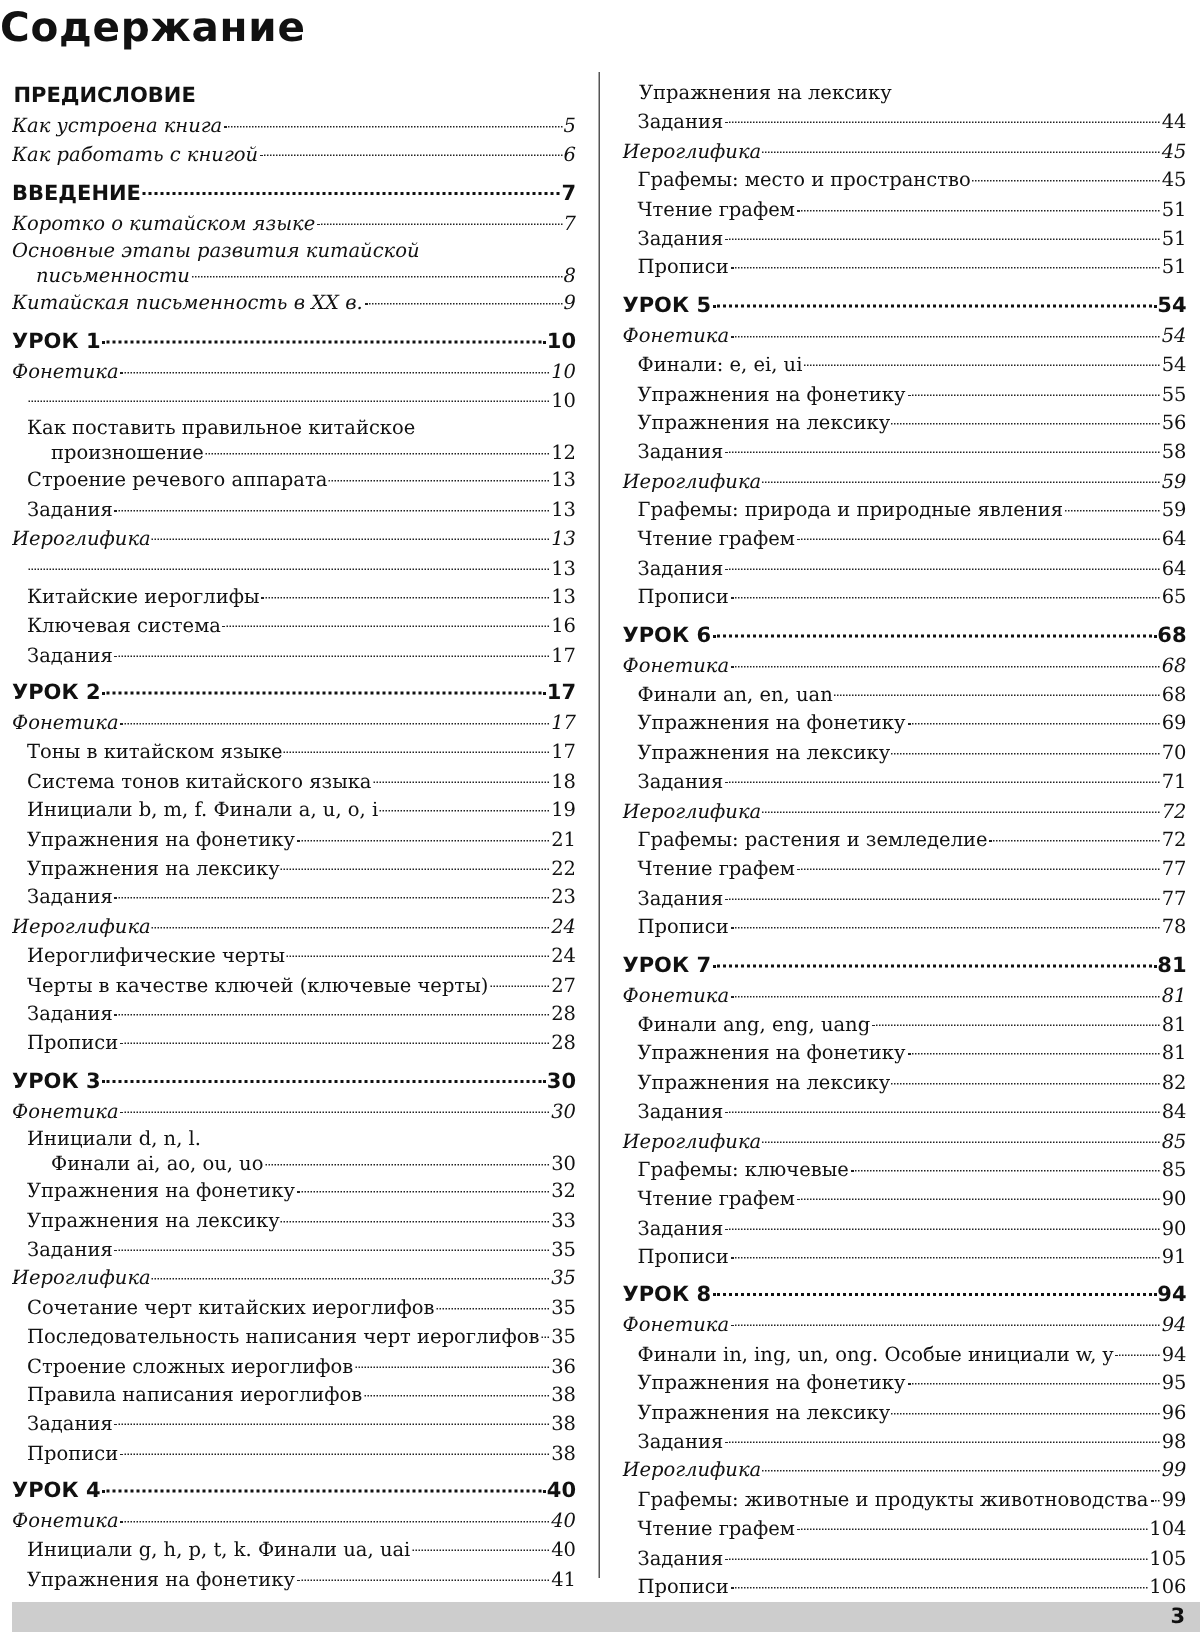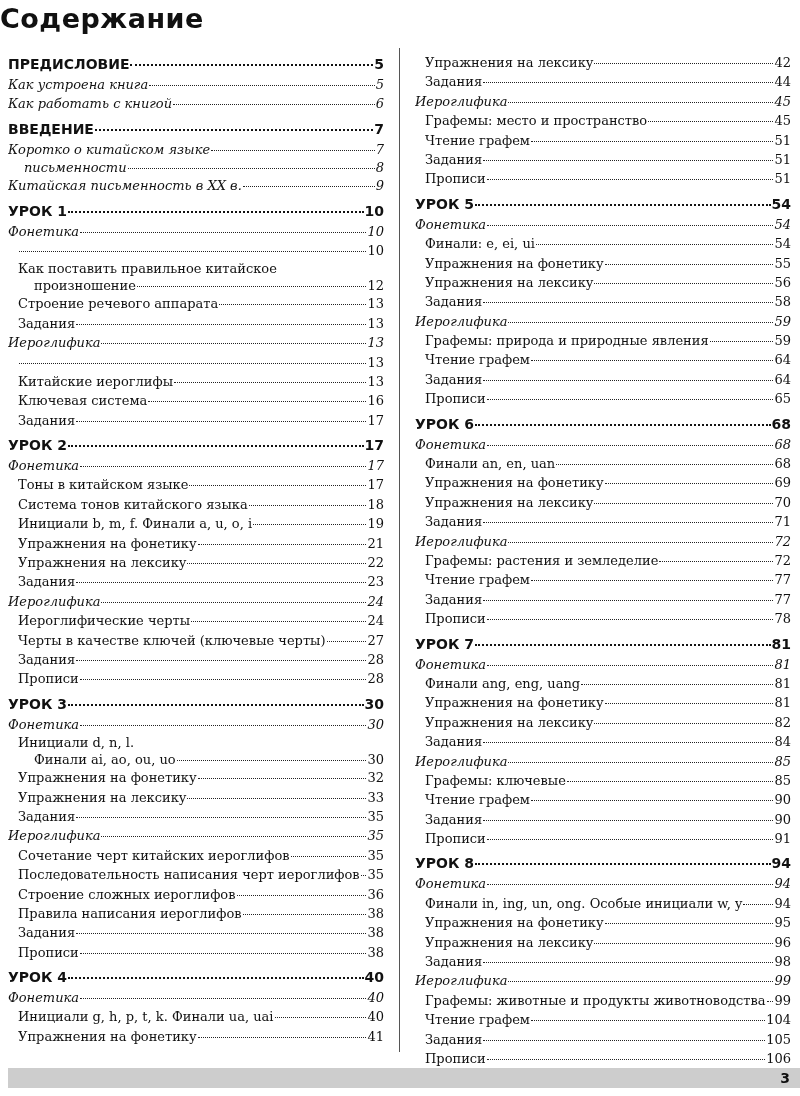--- a/index.html
+++ b/index.html
@@ -31,21 +31,21 @@
   }
   .row.lesson .dots { border-bottom: 2.5px dotted #111; }
   .row.section { font-style: italic; }
   .row.item { padding-left: 10px; }
   .row.wrap {
     display: block; height: auto; white-space: normal; line-height: 17px;
   }
   .row.wrap .line1 { display: block; }
   .row.wrap .line2 { display: flex; align-items: baseline; padding-left: 16px; line-height: 17px; }
   .row.wrap .line2 .dots { flex: 1 1 auto; }
-  .row.first { margin-top: 0; }
+  .row.first { margin-top: 0; flex-direction: column; }
   .footer-bar {
     position: absolute; left: 8px; top: 1068px; width: 792px; height: 20px; background: #cdcdcd;
   }
   .footer-num {
     position: absolute; right: 10px; top: 0; font-family: "DejaVu Sans", sans-serif;
     font-weight: bold; font-size: 14px; line-height: 20px; color: #111;
   }
 </style>
 </head>
 <body>
@@ -72,20 +72,21 @@
       <span class="label">ВВЕДЕНИЕ</span>
       <span class="dots"></span>
       <span class="page">7</span>
     </div>
     <div class="row section">
       <span class="label">Коротко о китайском языке</span>
       <span class="dots"></span>
       <span class="page">7</span>
     </div>
     <div class="row section wrap">
+      <span class="line1">Основные этапы развития китайской</span>
       <span class="line2">
         <span class="label">письменности</span>
         <span class="dots"></span>
         <span class="page">8</span>
       </span>
     </div>
     <div class="row section">
       <span class="label">Китайская письменность в XX в.</span>
       <span class="dots"></span>
       <span class="page">9</span>

